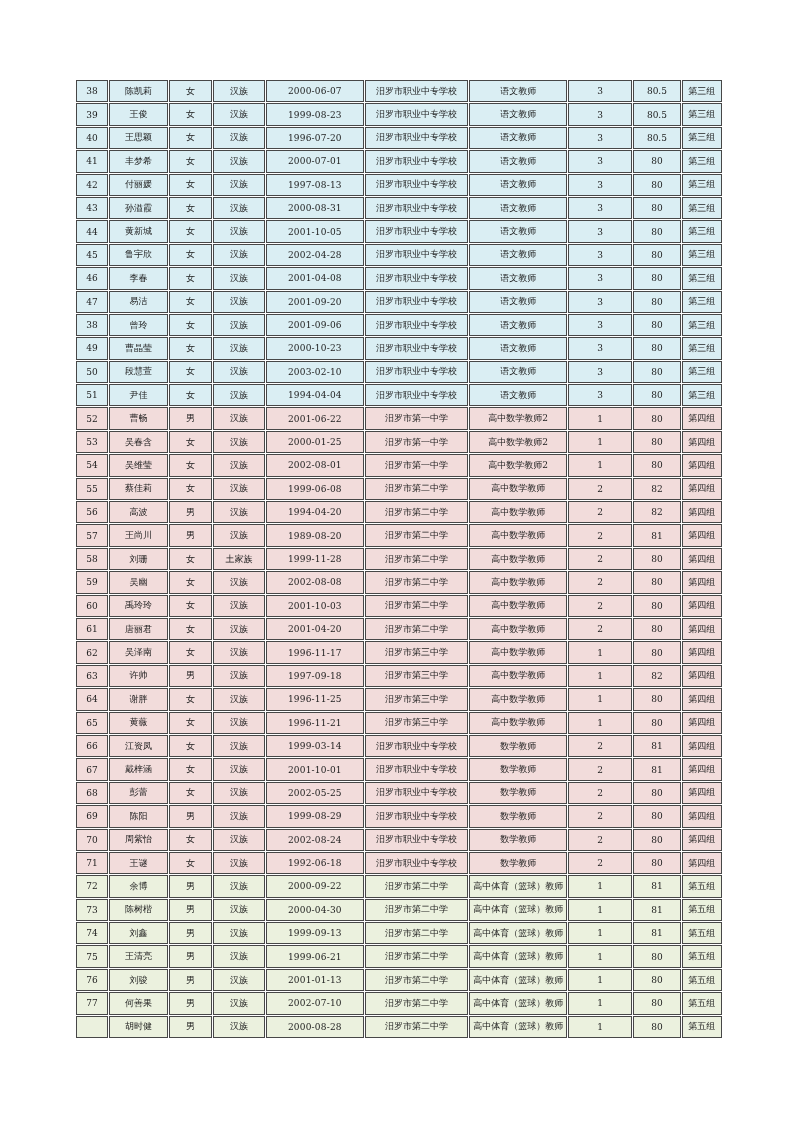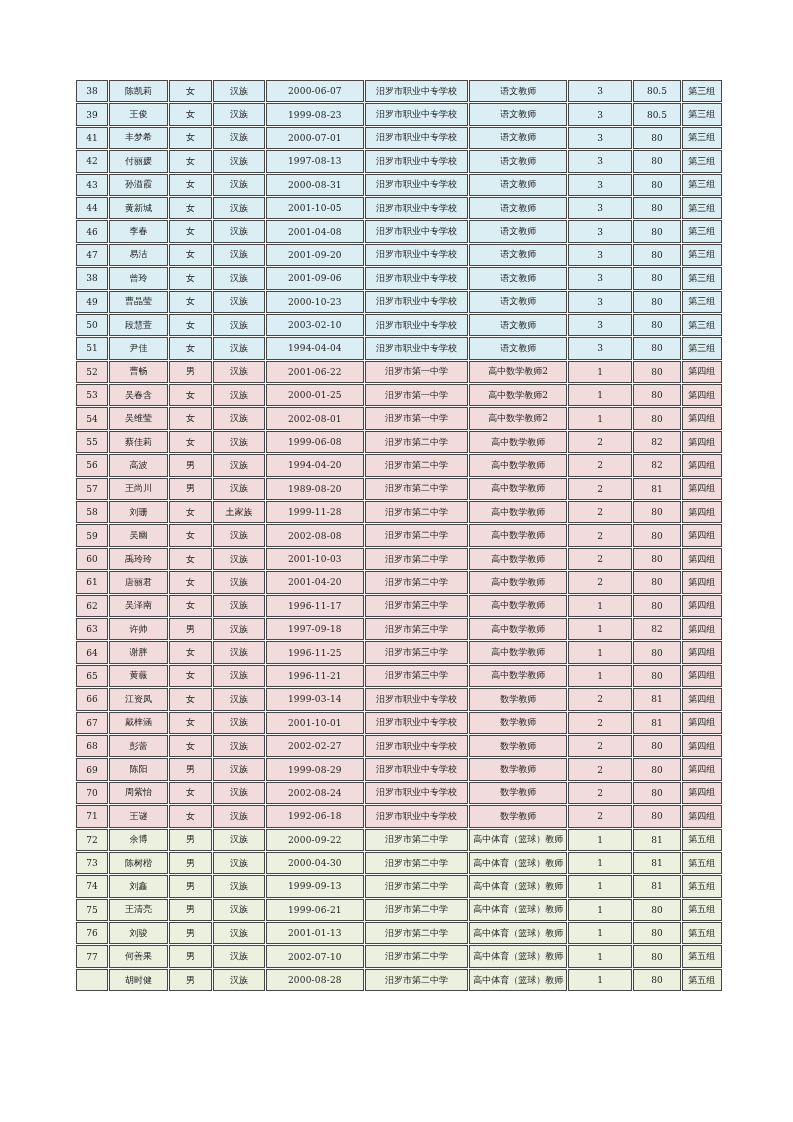--- a/index.html
+++ b/index.html
@@ -83,20 +83,32 @@
           <td class="col-gender" style="background: rgb(218, 238, 243);">女</td>
           <td class="col-ethnicity" style="background: rgb(218, 238, 243);">汉族</td>
           <td class="col-birthdate" style="background: rgb(218, 238, 243);">1999-08-23</td>
           <td class="col-school" style="background: rgb(218, 238, 243);">汨罗市职业中专学校</td>
           <td class="col-position" style="background: rgb(218, 238, 243);">语文教师</td>
           <td class="col-openings" style="background: rgb(218, 238, 243);">3</td>
           <td class="col-score" style="background: rgb(218, 238, 243);">80.5</td>
           <td class="col-group" style="background: rgb(218, 238, 243);">第三组</td>
         </tr>
         <tr>
+          <td class="col-no" style="background: rgb(218, 238, 243);">40</td>
+          <td class="col-name" style="background: rgb(218, 238, 243);">王思颖</td>
+          <td class="col-gender" style="background: rgb(218, 238, 243);">女</td>
+          <td class="col-ethnicity" style="background: rgb(218, 238, 243);">汉族</td>
+          <td class="col-birthdate" style="background: rgb(218, 238, 243);">1996-07-20</td>
+          <td class="col-school" style="background: rgb(218, 238, 243);">汨罗市职业中专学校</td>
+          <td class="col-position" style="background: rgb(218, 238, 243);">语文教师</td>
+          <td class="col-openings" style="background: rgb(218, 238, 243);">3</td>
+          <td class="col-score" style="background: rgb(218, 238, 243);">80.5</td>
+          <td class="col-group" style="background: rgb(218, 238, 243);">第三组</td>
+        </tr>
+        <tr>
           <td class="col-no" style="background: rgb(218, 238, 243);">41</td>
           <td class="col-name" style="background: rgb(218, 238, 243);">丰梦希</td>
           <td class="col-gender" style="background: rgb(218, 238, 243);">女</td>
           <td class="col-ethnicity" style="background: rgb(218, 238, 243);">汉族</td>
           <td class="col-birthdate" style="background: rgb(218, 238, 243);">2000-07-01</td>
           <td class="col-school" style="background: rgb(218, 238, 243);">汨罗市职业中专学校</td>
           <td class="col-position" style="background: rgb(218, 238, 243);">语文教师</td>
           <td class="col-openings" style="background: rgb(218, 238, 243);">3</td>
           <td class="col-score" style="background: rgb(218, 238, 243);">80</td>
           <td class="col-group" style="background: rgb(218, 238, 243);">第三组</td>
@@ -124,20 +136,32 @@
           <td class="col-openings" style="background: rgb(218, 238, 243);">3</td>
           <td class="col-score" style="background: rgb(218, 238, 243);">80</td>
           <td class="col-group" style="background: rgb(218, 238, 243);">第三组</td>
         </tr>
         <tr>
           <td class="col-no" style="background: rgb(218, 238, 243);">44</td>
           <td class="col-name" style="background: rgb(218, 238, 243);">黄新城</td>
           <td class="col-gender" style="background: rgb(218, 238, 243);">女</td>
           <td class="col-ethnicity" style="background: rgb(218, 238, 243);">汉族</td>
           <td class="col-birthdate" style="background: rgb(218, 238, 243);">2001-10-05</td>
+          <td class="col-school" style="background: rgb(218, 238, 243);">汨罗市职业中专学校</td>
+          <td class="col-position" style="background: rgb(218, 238, 243);">语文教师</td>
+          <td class="col-openings" style="background: rgb(218, 238, 243);">3</td>
+          <td class="col-score" style="background: rgb(218, 238, 243);">80</td>
+          <td class="col-group" style="background: rgb(218, 238, 243);">第三组</td>
+        </tr>
+        <tr>
+          <td class="col-no" style="background: rgb(218, 238, 243);">45</td>
+          <td class="col-name" style="background: rgb(218, 238, 243);">鲁宇欣</td>
+          <td class="col-gender" style="background: rgb(218, 238, 243);">女</td>
+          <td class="col-ethnicity" style="background: rgb(218, 238, 243);">汉族</td>
+          <td class="col-birthdate" style="background: rgb(218, 238, 243);">2002-04-28</td>
           <td class="col-school" style="background: rgb(218, 238, 243);">汨罗市职业中专学校</td>
           <td class="col-position" style="background: rgb(218, 238, 243);">语文教师</td>
           <td class="col-openings" style="background: rgb(218, 238, 243);">3</td>
           <td class="col-score" style="background: rgb(218, 238, 243);">80</td>
           <td class="col-group" style="background: rgb(218, 238, 243);">第三组</td>
         </tr>
         <tr>
           <td class="col-no" style="background: rgb(218, 238, 243);">46</td>
           <td class="col-name" style="background: rgb(218, 238, 243);">李春</td>
           <td class="col-gender" style="background: rgb(218, 238, 243);">女</td>
@@ -399,21 +423,21 @@
           <td class="col-position" style="background: rgb(242, 220, 219);">数学教师</td>
           <td class="col-openings" style="background: rgb(242, 220, 219);">2</td>
           <td class="col-score" style="background: rgb(242, 220, 219);">81</td>
           <td class="col-group" style="background: rgb(242, 220, 219);">第四组</td>
         </tr>
         <tr>
           <td class="col-no" style="background: rgb(242, 220, 219);">68</td>
           <td class="col-name" style="background: rgb(242, 220, 219);">彭蕾</td>
           <td class="col-gender" style="background: rgb(242, 220, 219);">女</td>
           <td class="col-ethnicity" style="background: rgb(242, 220, 219);">汉族</td>
-          <td class="col-birthdate" style="background: rgb(242, 220, 219);">2002-02-27</td>
+          <td class="col-birthdate" style="background: rgb(242, 220, 219);">2002-05-25</td>
           <td class="col-school" style="background: rgb(242, 220, 219);">汨罗市职业中专学校</td>
           <td class="col-position" style="background: rgb(242, 220, 219);">数学教师</td>
           <td class="col-openings" style="background: rgb(242, 220, 219);">2</td>
           <td class="col-score" style="background: rgb(242, 220, 219);">80</td>
           <td class="col-group" style="background: rgb(242, 220, 219);">第四组</td>
         </tr>
         <tr>
           <td class="col-no" style="background: rgb(242, 220, 219);">69</td>
           <td class="col-name" style="background: rgb(242, 220, 219);">陈阳</td>
           <td class="col-gender" style="background: rgb(242, 220, 219);">男</td>

